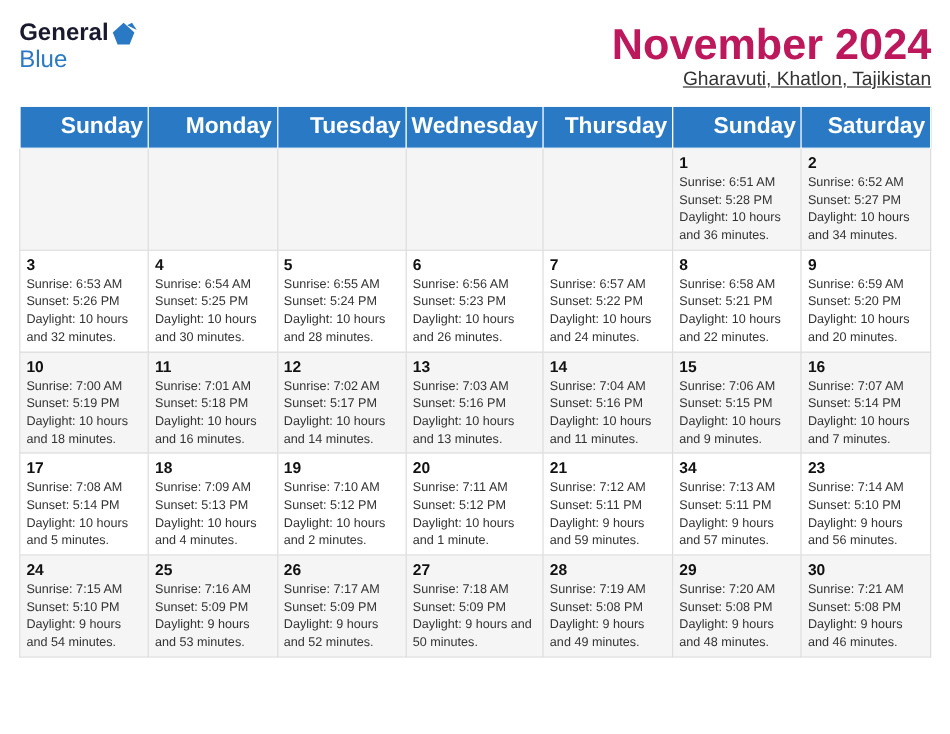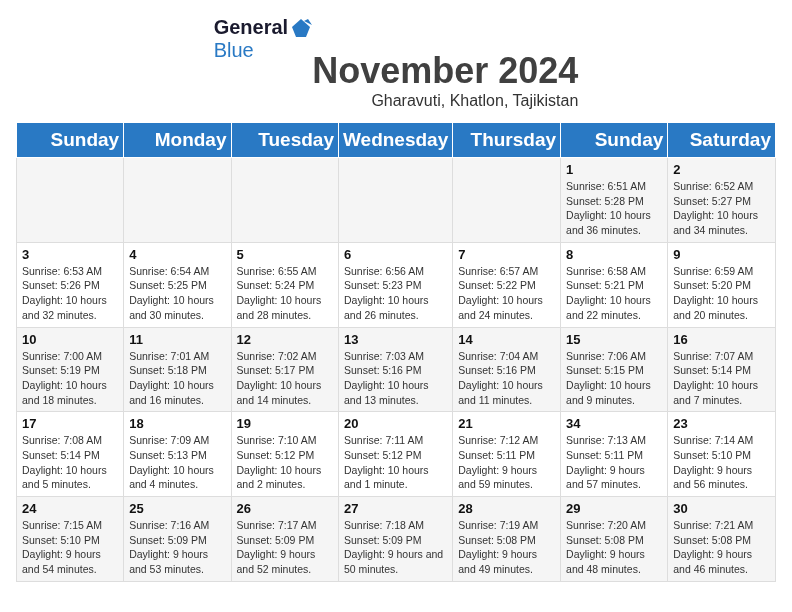--- a/index.html
+++ b/index.html
@@ -5,21 +5,21 @@
     * { box-sizing: border-box; margin: 0; padding: 0; }
     body {
       font-family: Arial, sans-serif;
       background: #fff;
       width: 792px;
       min-height: 612px;
       padding: 16px;
     }
     .header-area {
       display: flex;
-      justify-content: center;
+      justify-content: space-between;
       align-items: flex-start;
       margin-bottom: 12px;
     }
     .logo {
       display: flex;
       flex-direction: column;
       align-items: flex-start;
     }
     .logo-line1 {
       display: flex;
@@ -32,26 +32,26 @@
       font-size: 20px;
       font-weight: normal;
       color: #2979c4;
     }
     .title-area {
       text-align: right;
     }
     .month-title {
       font-size: 36px;
       font-weight: bold;
-      color: #404040;
-      margin-top: 34px;
+      color: #be185d;
     }
     .location-title {
       font-size: 16px;
       color: #333;
+      text-decoration: underline;
     }
     table {
       width: 100%;
       border-collapse: collapse;
       font-size: 11px;
     }
     thead tr th {
       background-color: #2979c4;
       color: #fff;
       padding: 6px 4px;

